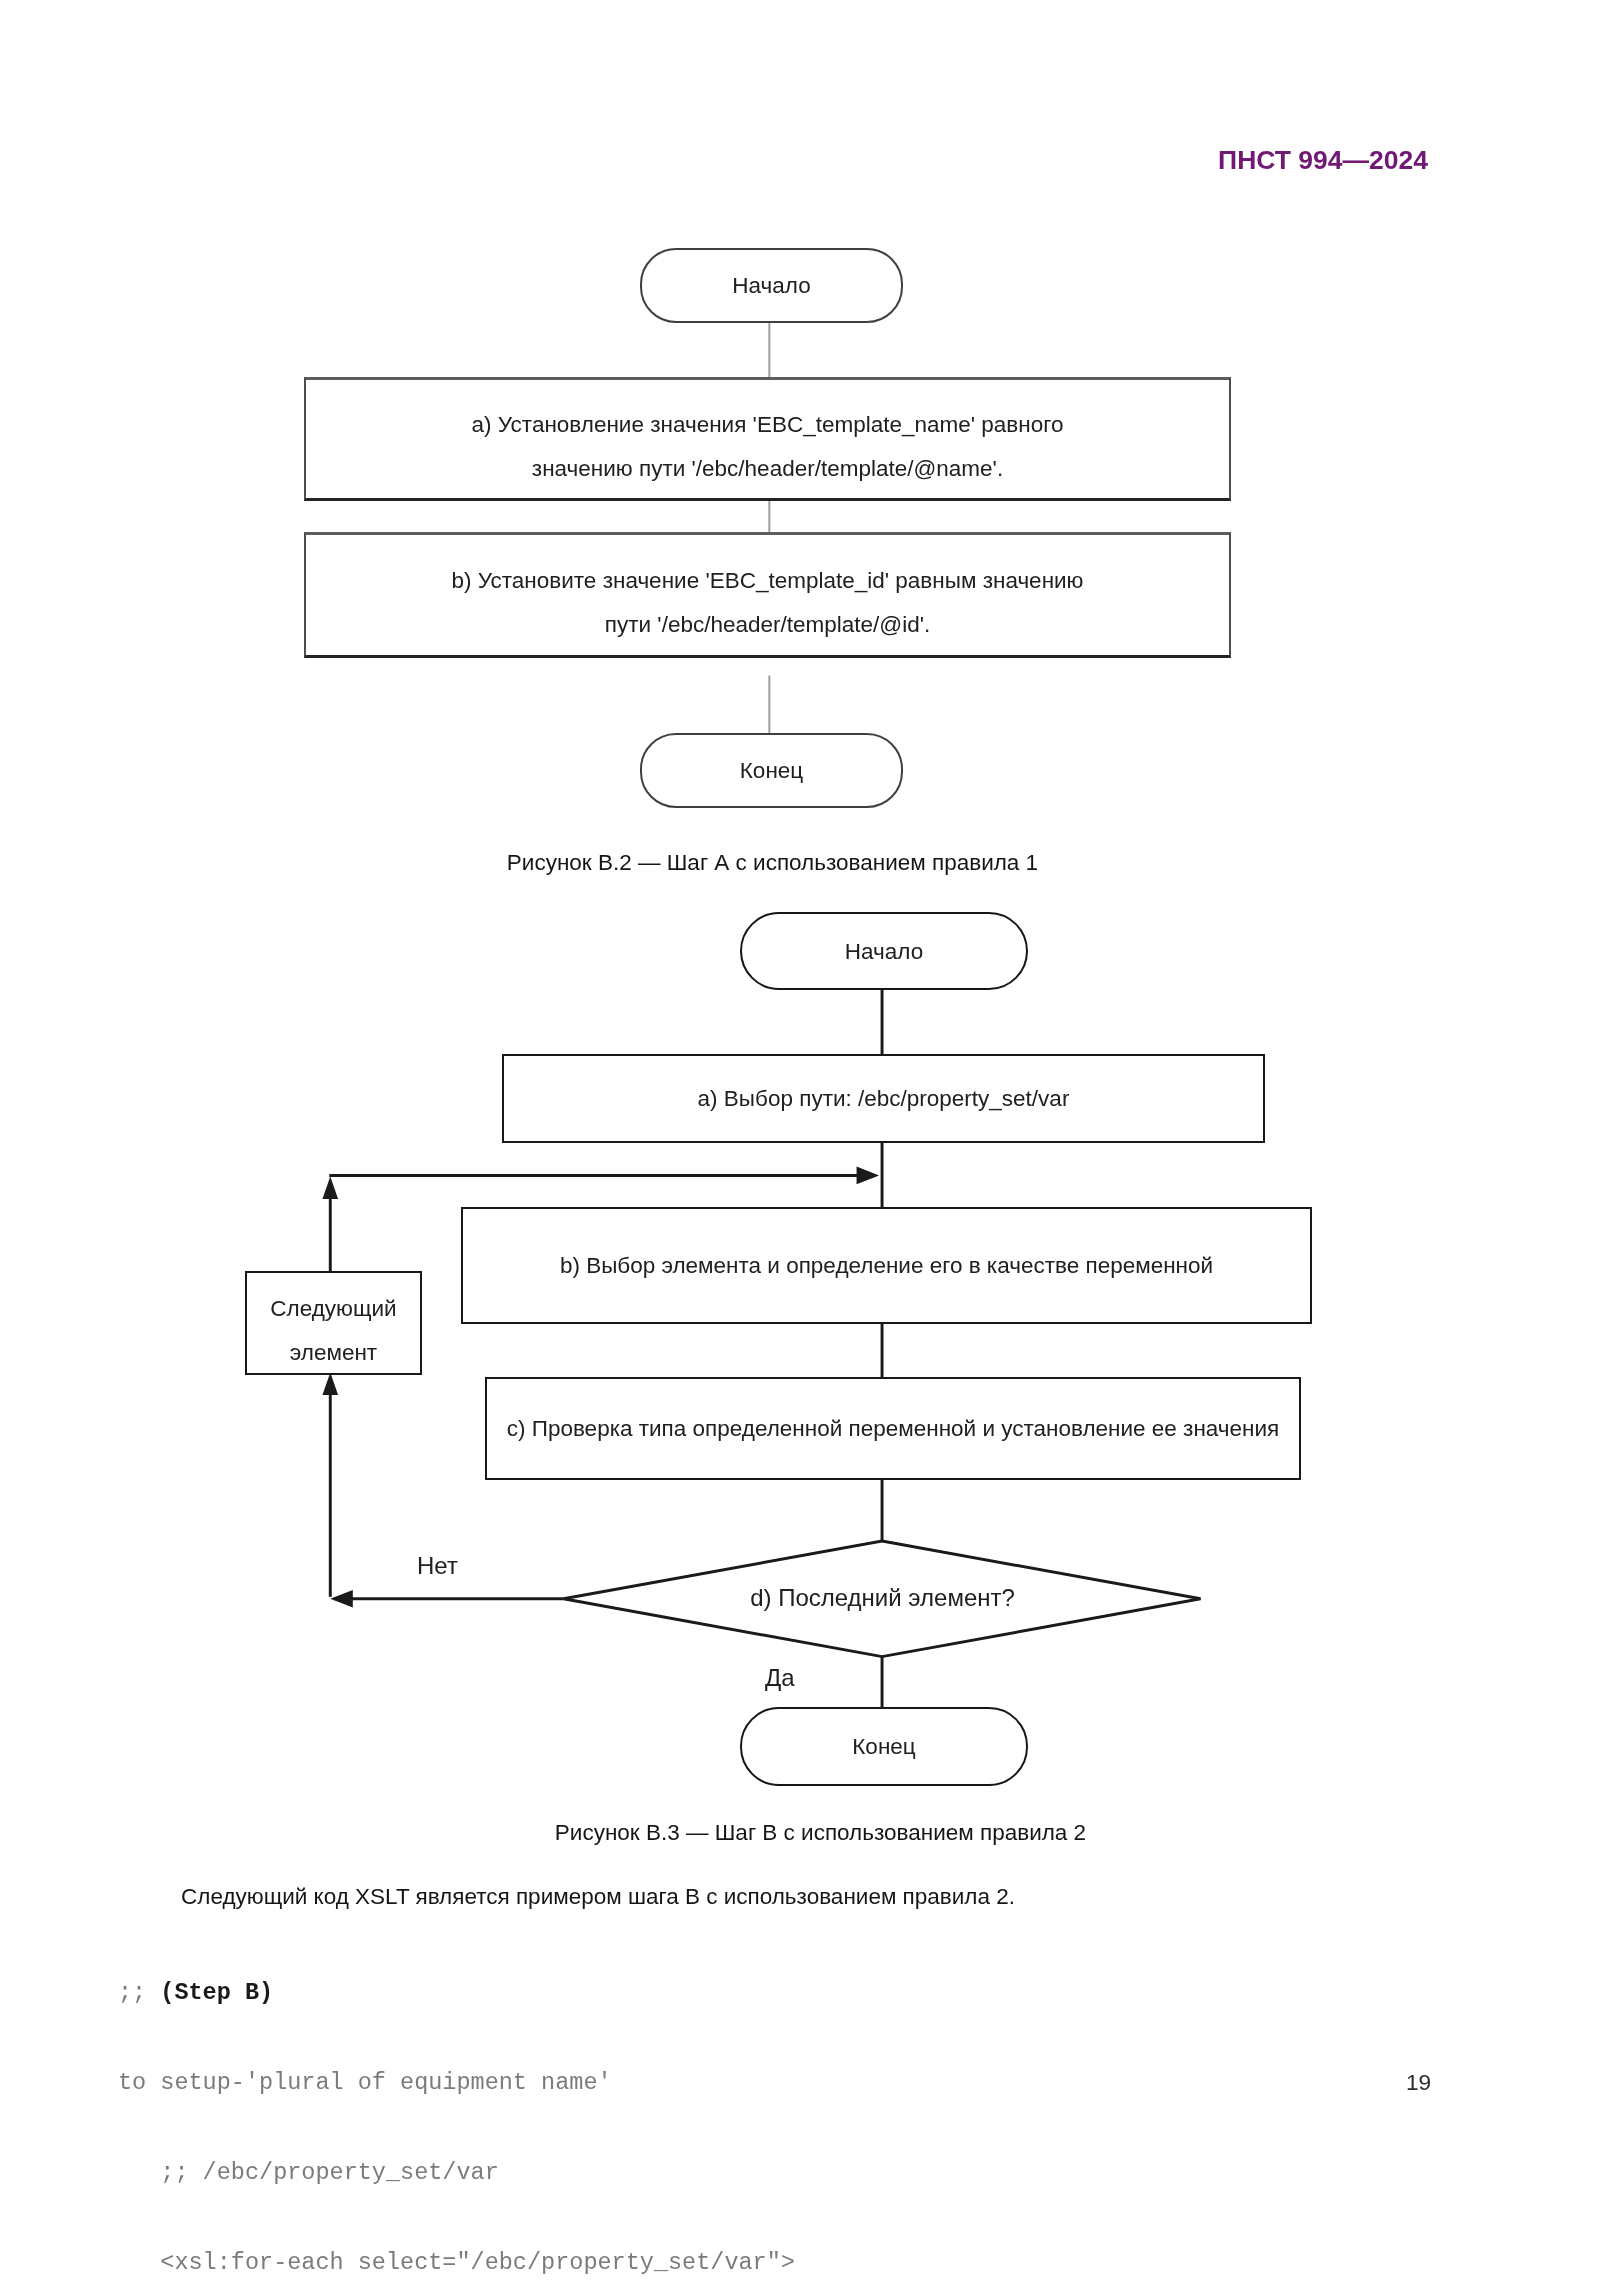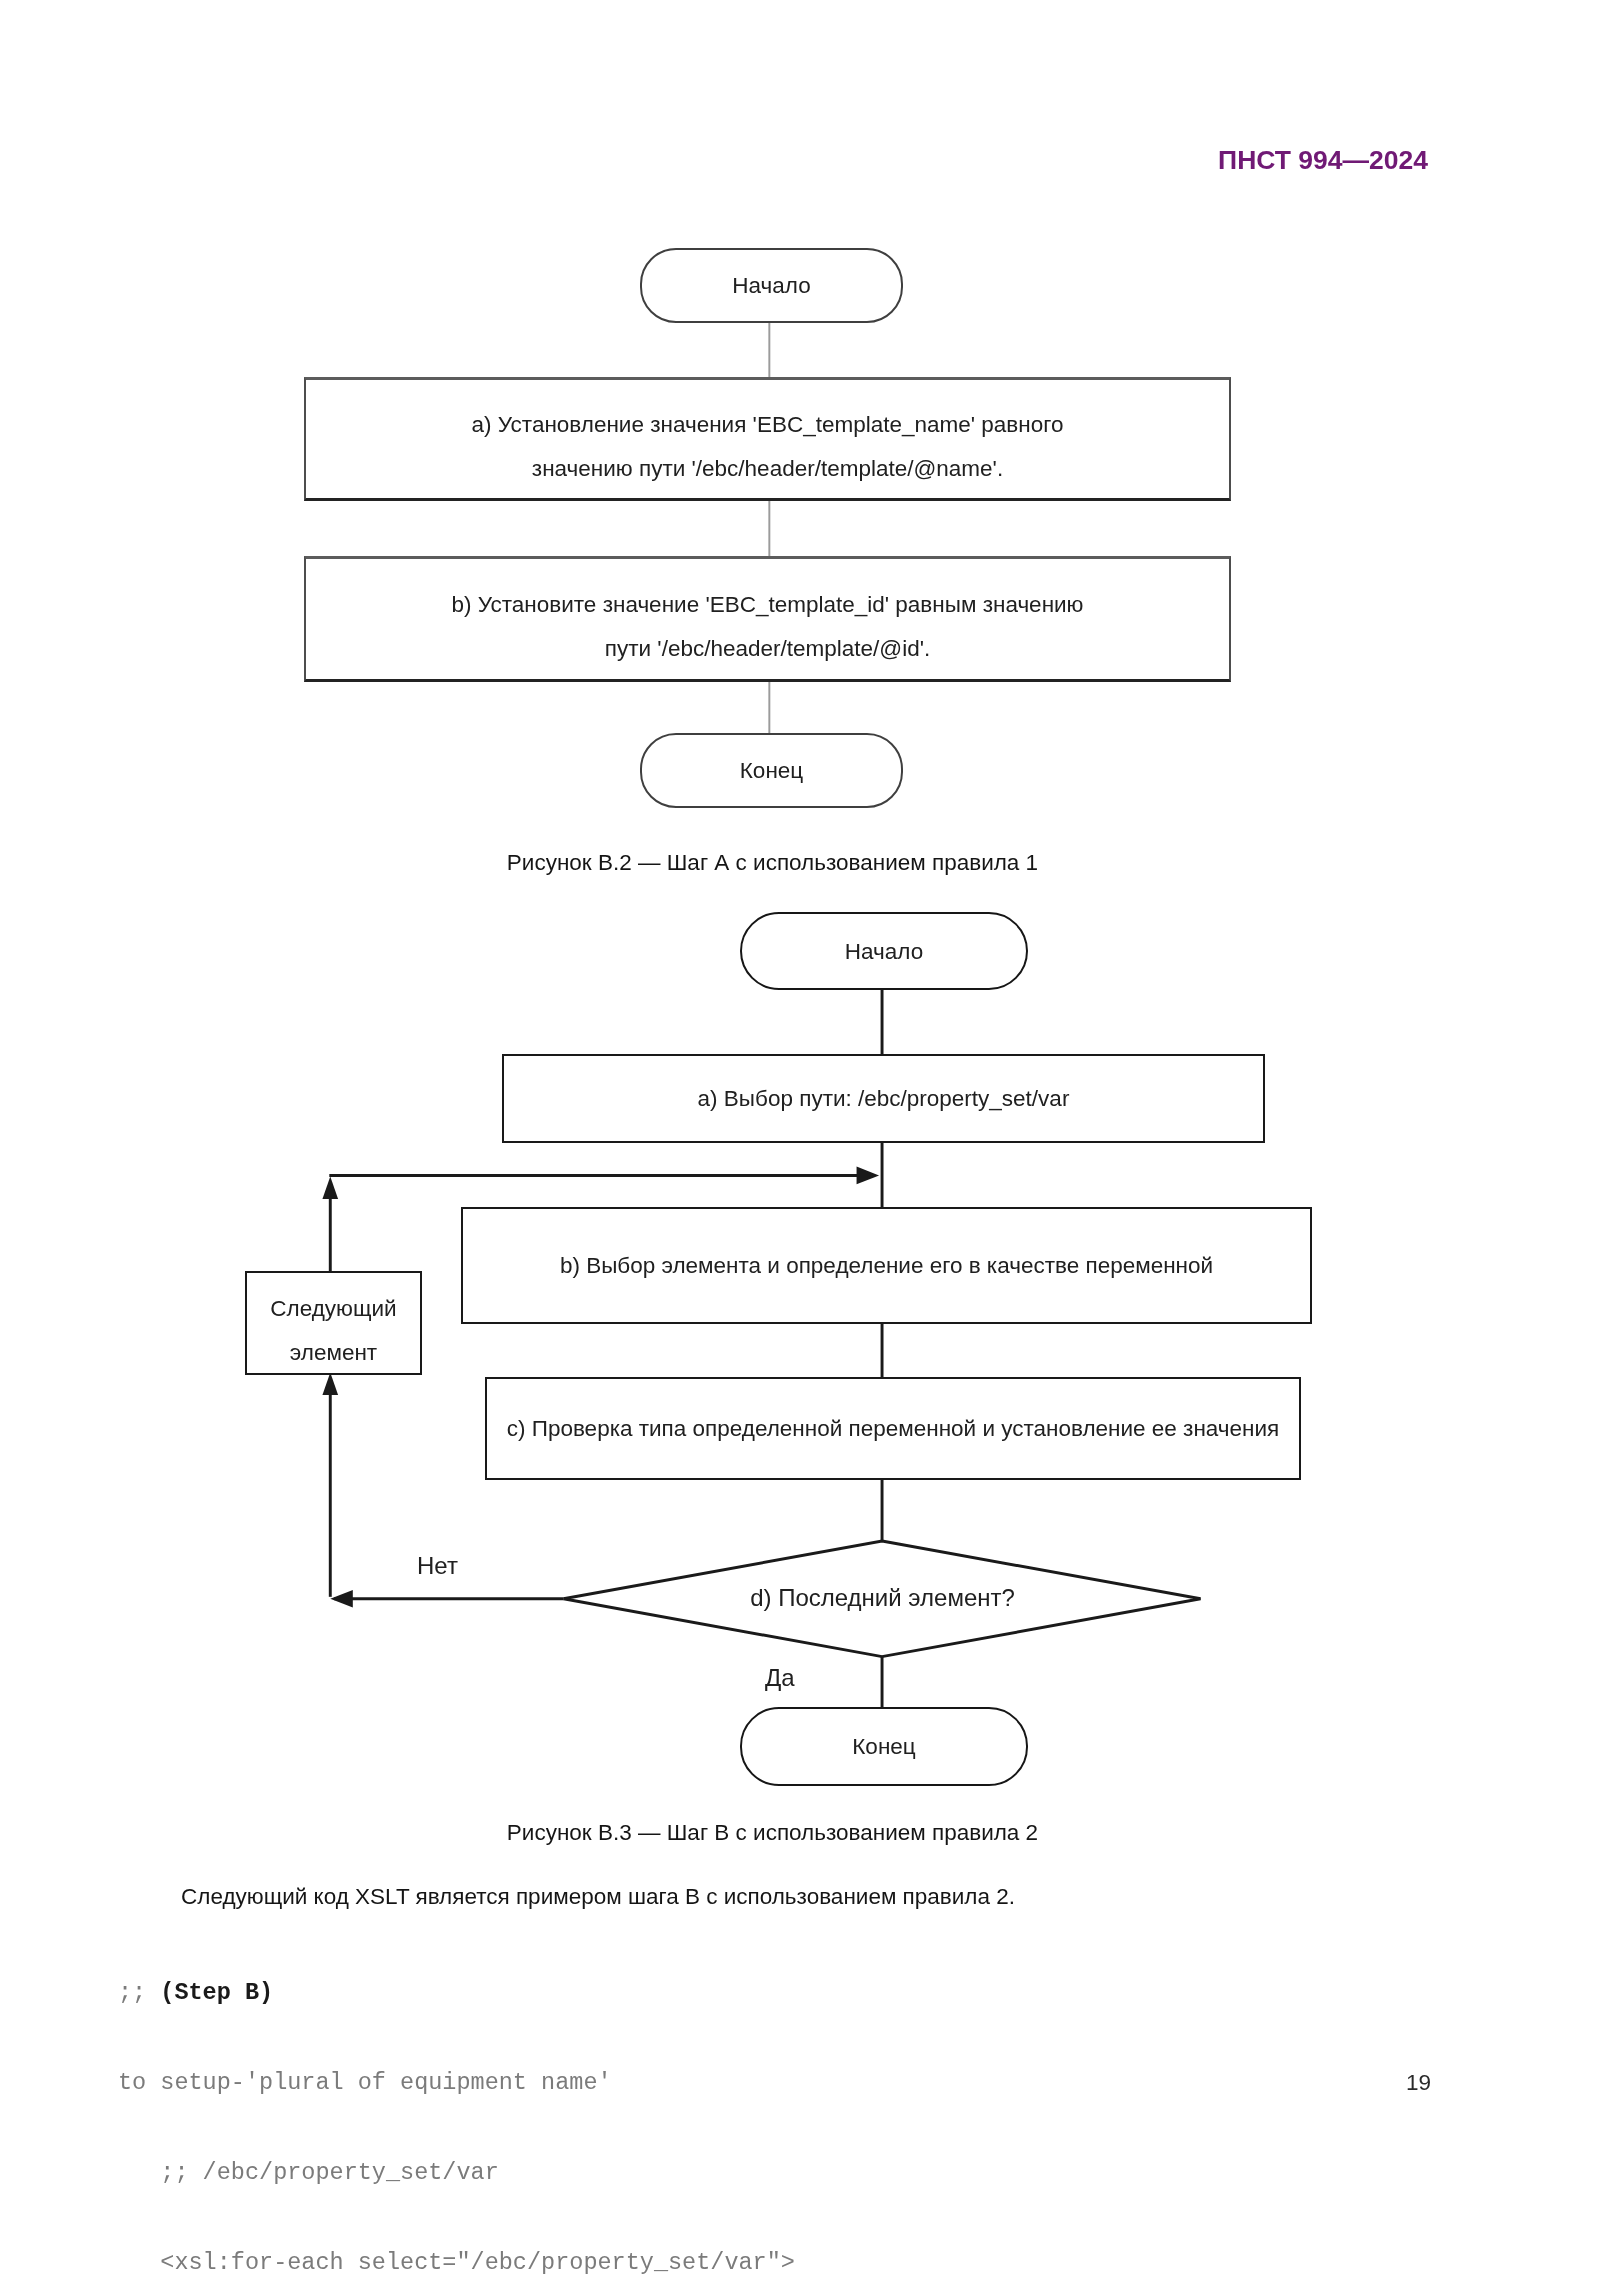--- a/index.html
+++ b/index.html
@@ -67,21 +67,21 @@
 
   <div class="node pill-f1" style="left:640px; top:248px; width:259px; height:71px;">
     <span>Начало</span>
   </div>
 
   <div class="node box-f1" style="left:304px; top:377px; width:923px; height:118px;">
     <span class="block-line">a) Установление значения 'EBC_template_name' равного</span>
     <span class="block-line">значению пути '/ebc/header/template/@name'.</span>
   </div>
 
-  <div class="node box-f1" style="left:304px; top:556px; width:923px; height:120px;">
+  <div class="node box-f1" style="left:304px; top:532px; width:923px; height:120px;">
     <span class="block-line">b) Установите значение 'EBC_template_id' равным значению</span>
     <span class="block-line">пути '/ebc/header/template/@id'.</span>
   </div>
 
   <div class="node pill-f1" style="left:640px; top:733px; width:259px; height:71px;">
     <span>Конец</span>
   </div>
 
   <div class="caption" style="top:850px;">Рисунок В.2 — Шаг А с использованием правила 1</div>
 
@@ -109,21 +109,21 @@
   <div class="lbl" style="left:608px; top:1584px; width:549px; text-align:center;">d) Последний элемент?</div>
 
   <div class="lbl" style="left:417px; top:1552px;">Нет</div>
 
   <div class="lbl" style="left:765px; top:1664px;">Да</div>
 
   <div class="node pill-f2" style="left:740px; top:1707px; width:284px; height:75px;">
     <span>Конец</span>
   </div>
 
-  <div class="caption" style="top:1820px;">Рисунок В.3 — Шаг В с использованием правила 2</div>
+  <div class="caption" style="top:1820px;padding-left:48px;">Рисунок В.3 — Шаг В с использованием правила 2</div>
 
   <div class="para">Следующий код XSLT является примером шага В с использованием правила 2.</div>
 
   <div class="code">
     <div><span>;; </span><span class="b">(Step B)</span></div>
     <div>to setup-'plural of equipment name'</div>
     <div>   ;; /ebc/property_set/var</div>
     <div>   &lt;xsl:for-each select="/ebc/property_set/var"&gt;</div>
     
   </div>

